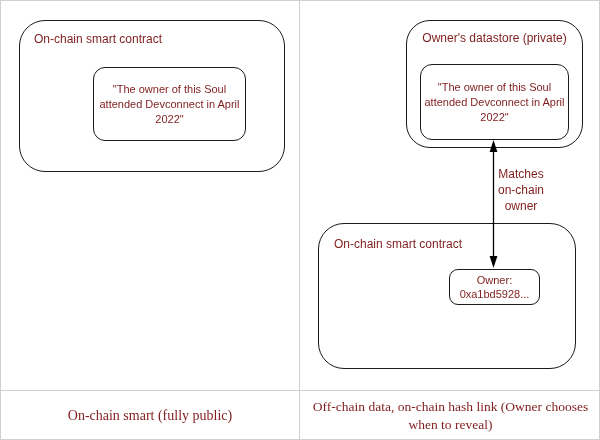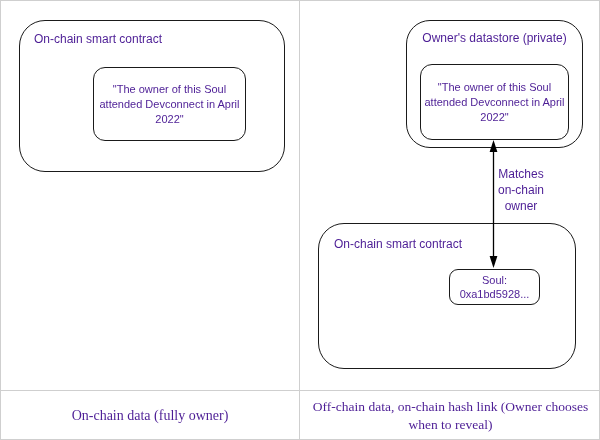--- a/index.html
+++ b/index.html
@@ -4,21 +4,21 @@
 <style>
   * { margin: 0; padding: 0; box-sizing: border-box; }
   html, body { background: #ffffff; }
   .page {
     position: relative;
     width: 600px;
     height: 440px;
     background: #ffffff;
     border: 1px solid #cfcfcf;
     font-family: "Liberation Sans", sans-serif;
-    color: #4c1d95;
+    color: #7f1d1d;
     overflow: hidden;
   }
   .v-divider {
     position: absolute;
     left: 298px; top: 0;
     width: 1px; height: 440px;
     background: #cfcfcf;
   }
   .h-divider {
     position: absolute;
@@ -115,32 +115,32 @@
     <div class="inner-box" style="left:13px; top:43px; width:149px; height:76px;">
       <span>"The owner of this Soul
 attended Devconnect in April
 2022"</span>
     </div>
   </div>
 
   <div class="outer-box" style="left:317px; top:222px; width:258px; height:146px;">
     <div class="box-label" style="left:15px; top:13px;">On-chain smart contract</div>
     <div class="inner-box hash-box" style="left:130px; top:45px; width:91px; height:36px;">
-      <span>Soul:
+      <span>Owner:
 0xa1bd5928...</span>
     </div>
   </div>
 
   <svg class="arrow-svg" viewBox="0 0 600 440" xmlns="http://www.w3.org/2000/svg">
     <line x1="492.5" y1="150" x2="492.5" y2="256" stroke="#000000" stroke-width="1.3"></line>
     <polygon points="492.5,139 488.6,151 496.4,151" fill="#000000"></polygon>
     <polygon points="492.5,267 488.6,255 496.4,255" fill="#000000"></polygon>
   </svg>
 
   <div class="arrow-label">Matches
 on-chain
 owner</div>
 
-  <div class="caption-cell caption-left">On-chain data (fully owner)</div>
+  <div class="caption-cell caption-left">On-chain smart (fully public)</div>
   <div class="caption-cell caption-right">Off-chain data, on-chain hash link (Owner chooses
 when to reveal)</div>
 
 </div>
 
 </body></html>

